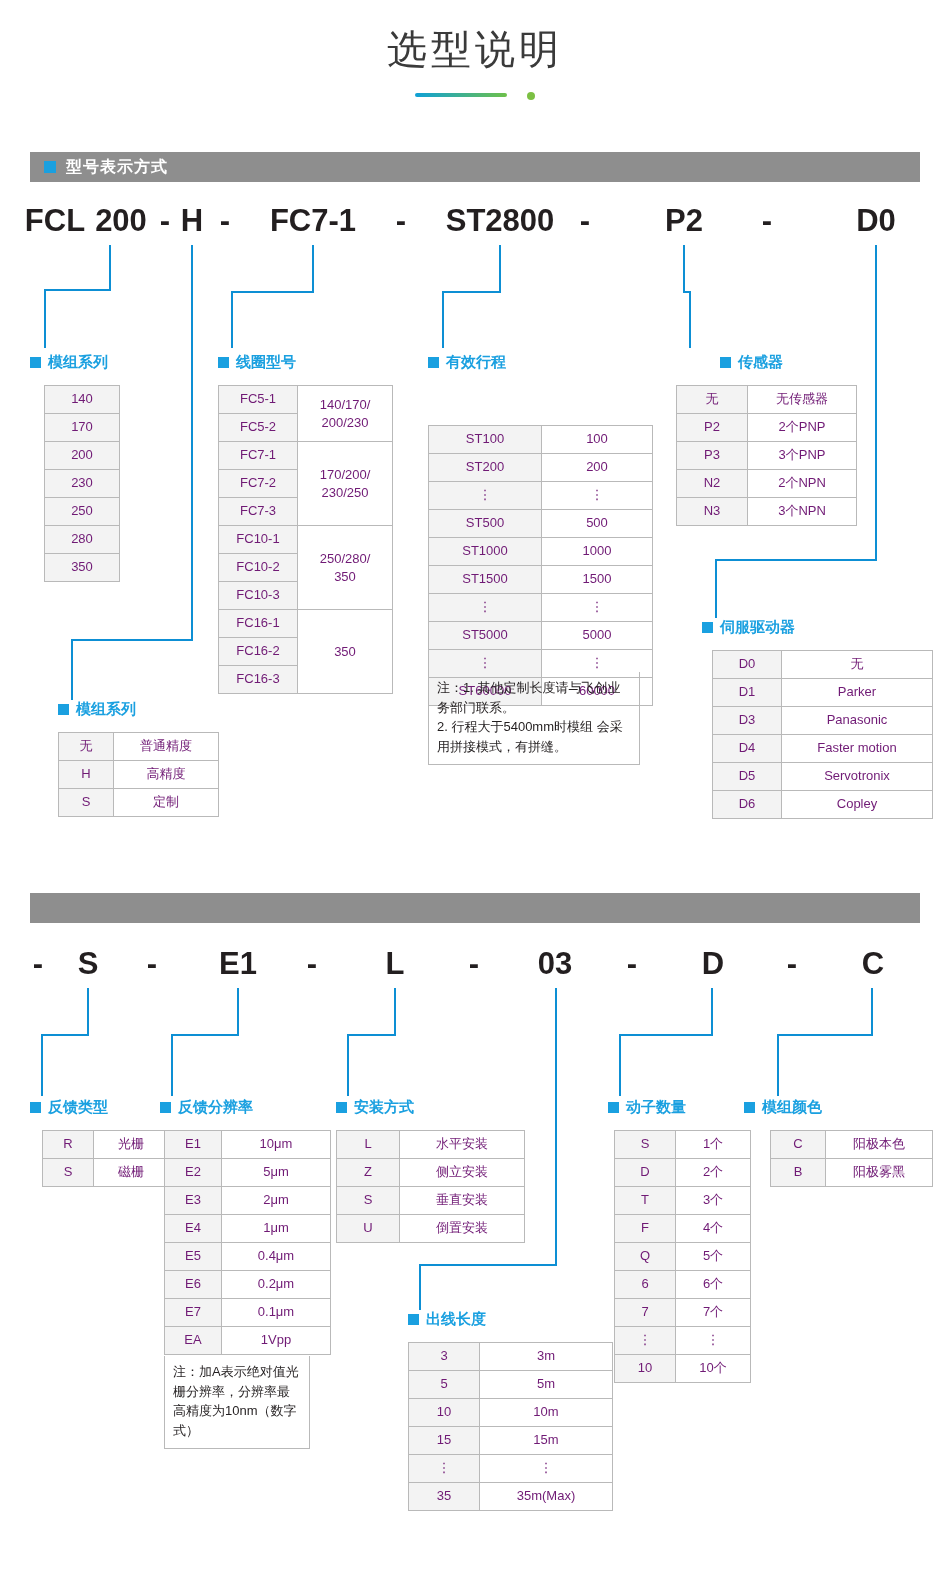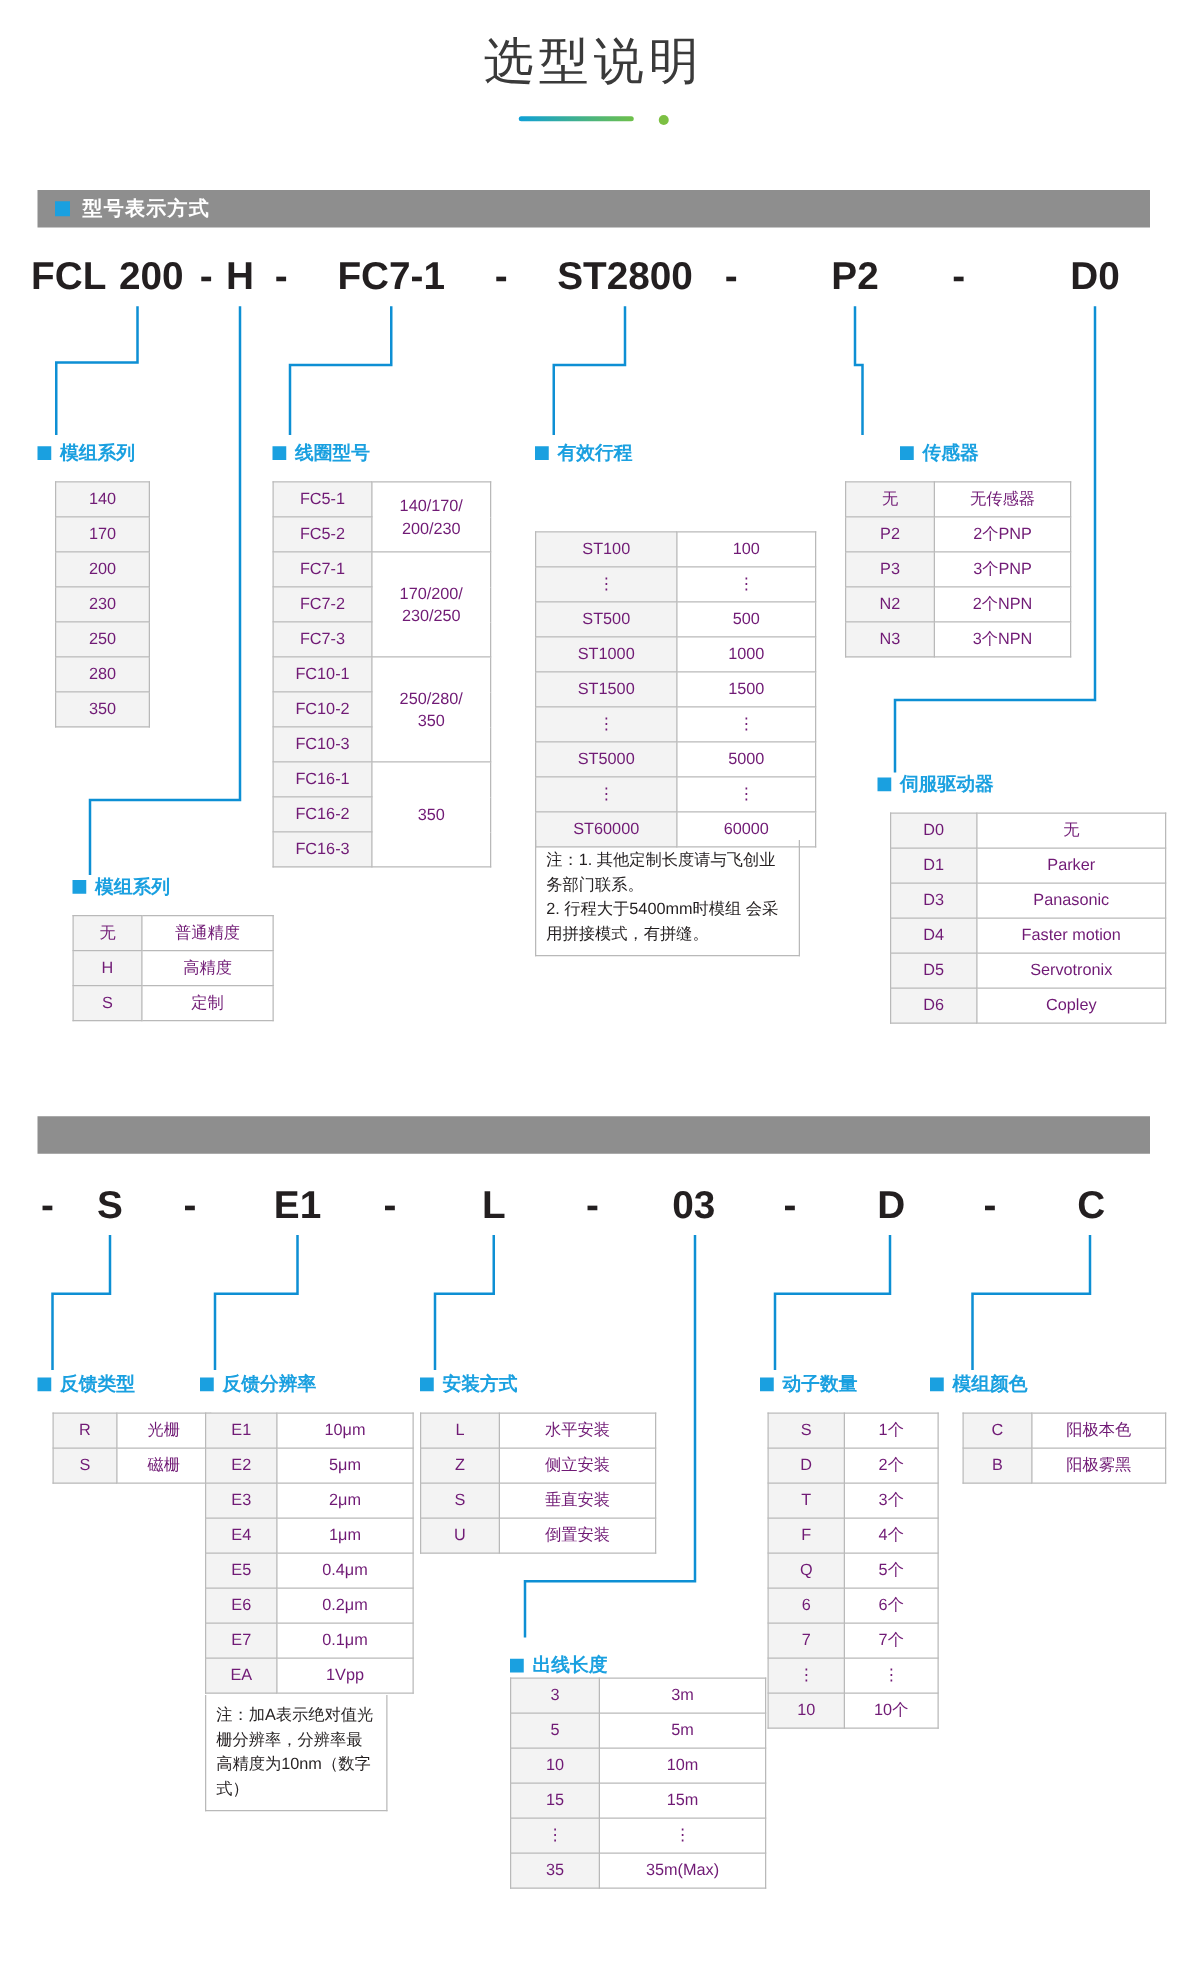--- a/index.html
+++ b/index.html
@@ -289,20 +289,24 @@
   <div class="sq"></div>
   <div class="txt">有效行程</div>
 </div>
 <table class="t" style="left:428px; top:385px;margin-top:40px;">
   <tbody>
       <tr>
         <td class="k" style="width:100px">ST100</td>
         <td style="width:98px">100</td>
       </tr>
   <tr>
+        <td class="k">ST200</td>
+        <td>200</td>
+      </tr>
+  <tr>
         <td class="k">⋮</td>
         <td>⋮</td>
       </tr>
   <tr>
         <td class="k">ST500</td>
         <td>500</td>
       </tr>
   <tr>
         <td class="k">ST1000</td>
         <td>1000</td>
@@ -489,21 +493,21 @@
         <td class="k">S</td>
         <td>垂直安装</td>
       </tr>
   <tr>
         <td class="k">U</td>
         <td>倒置安装</td>
       </tr>
 </tbody>
   </table>
 
-<div class="hdr" style="left:408px; top:1310px;margin-top:13px;">
+<div class="hdr" style="left:408px; top:1310px;">
   <div class="sq"></div>
   <div class="txt">出线长度</div>
 </div>
 <table class="t" style="left:408px; top:1342px;">
   <tbody>
       <tr>
         <td class="k" style="width:58px">3</td>
         <td style="width:120px">3m</td>
       </tr>
   <tr>

